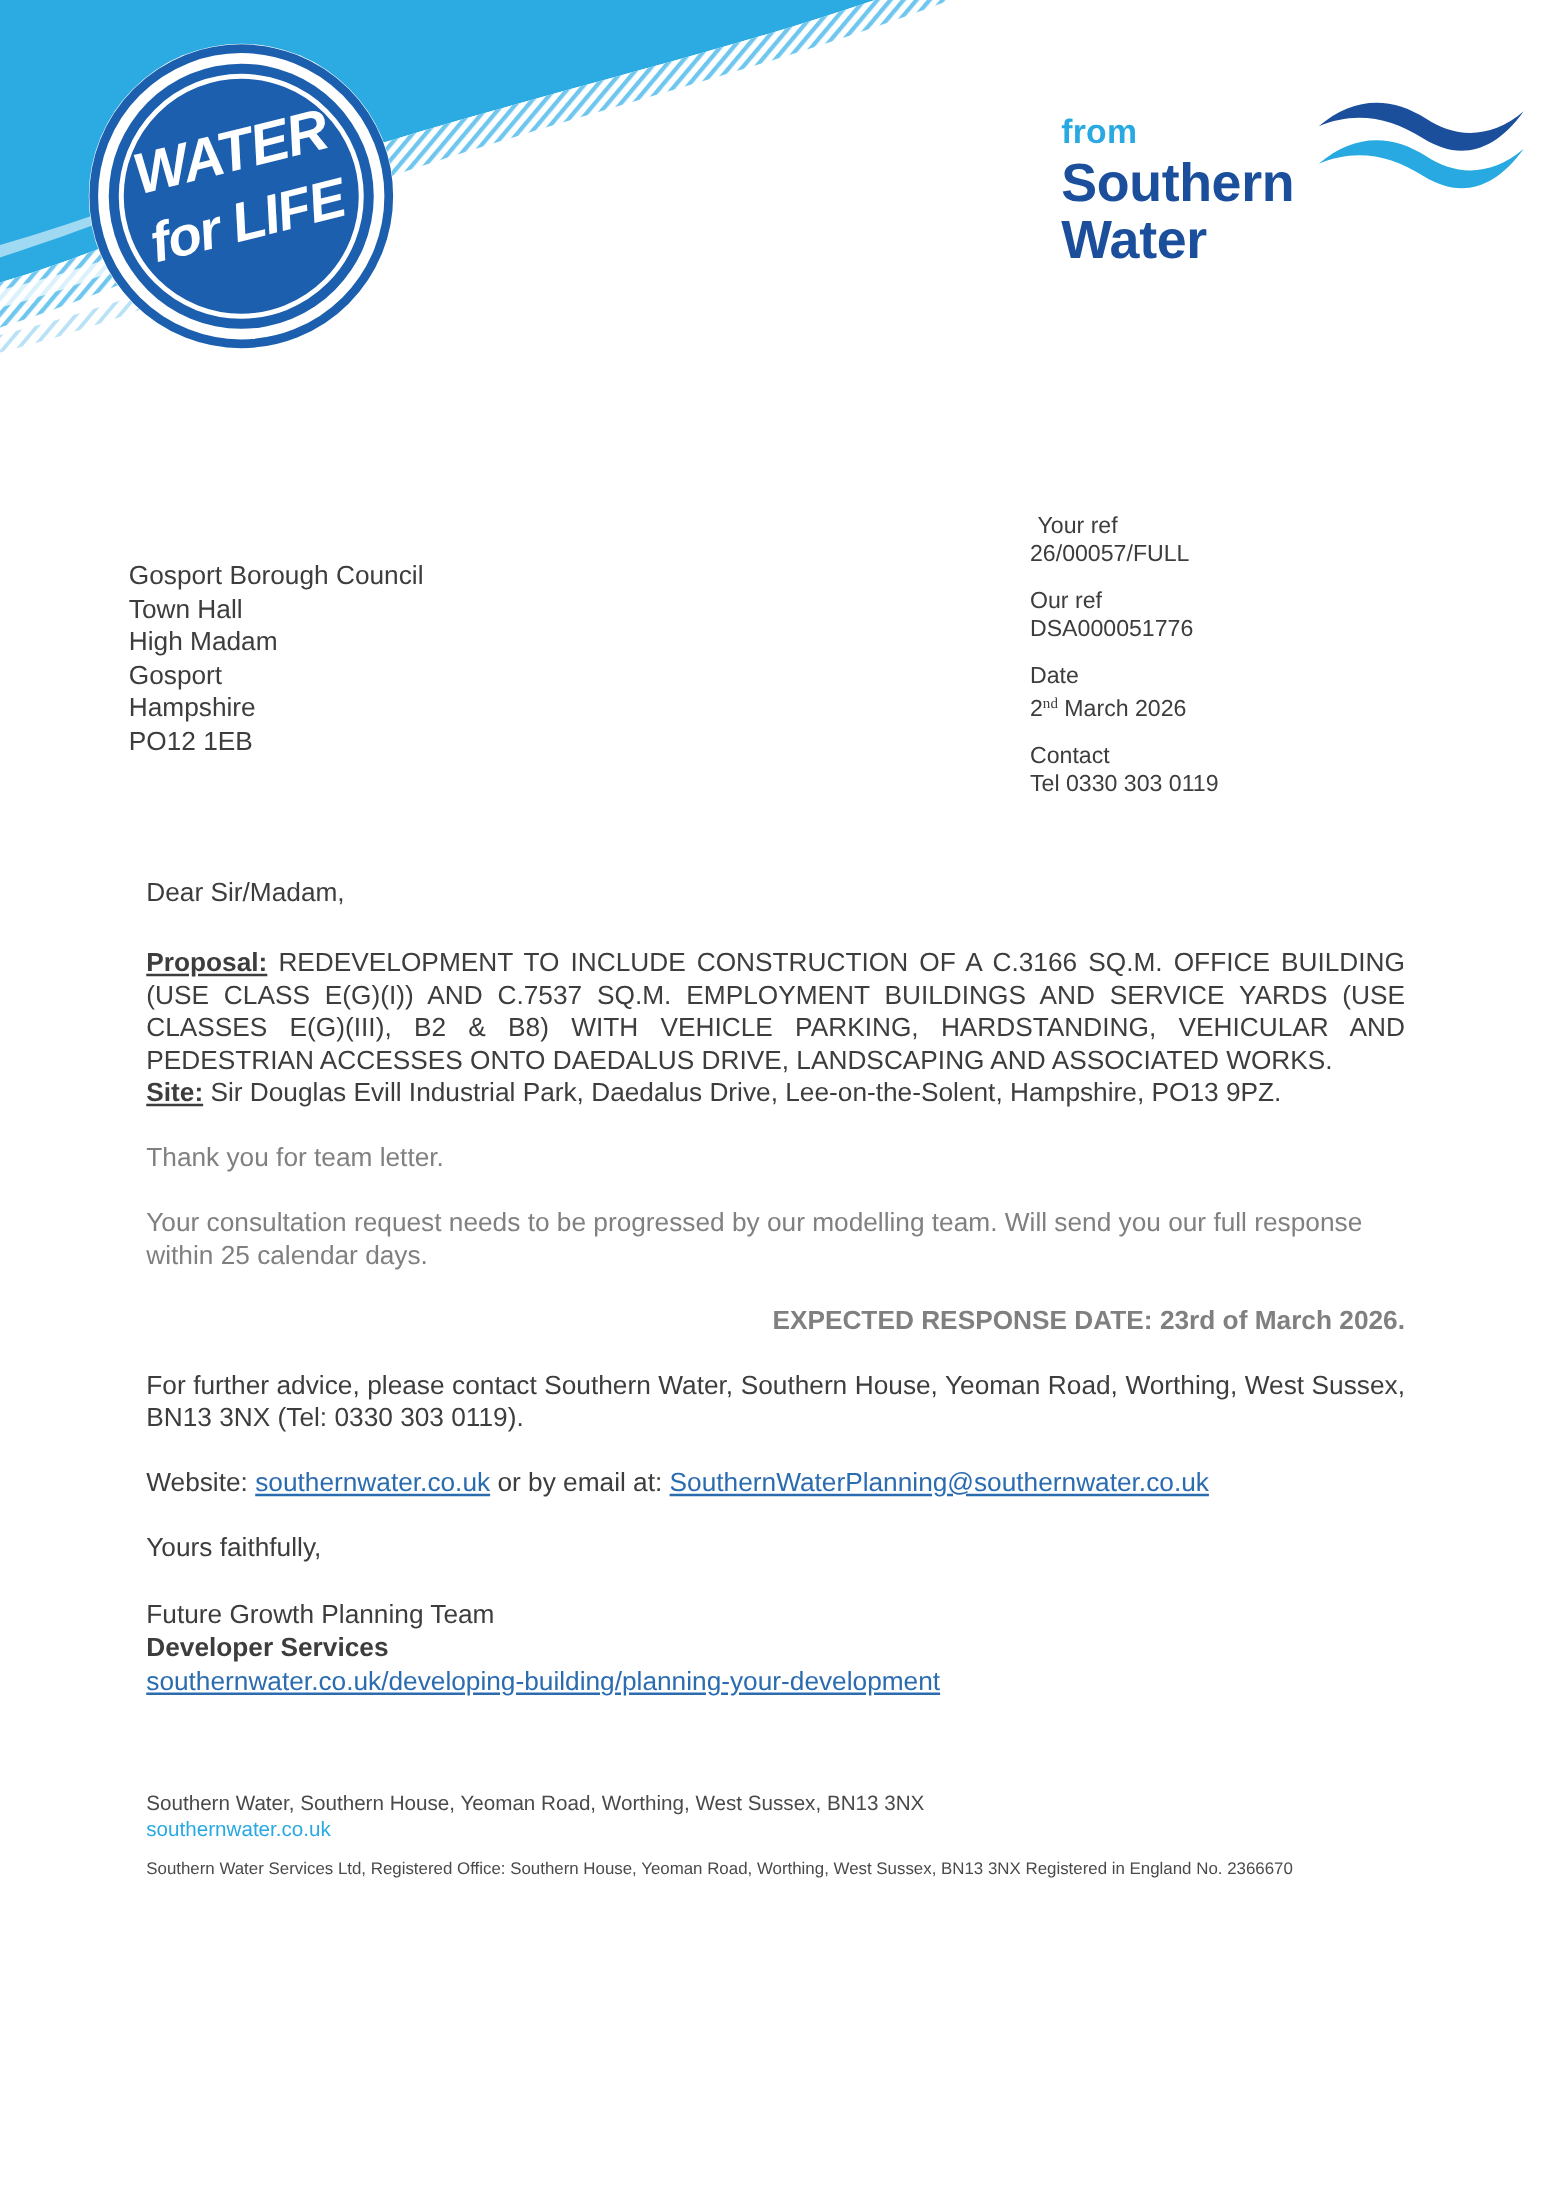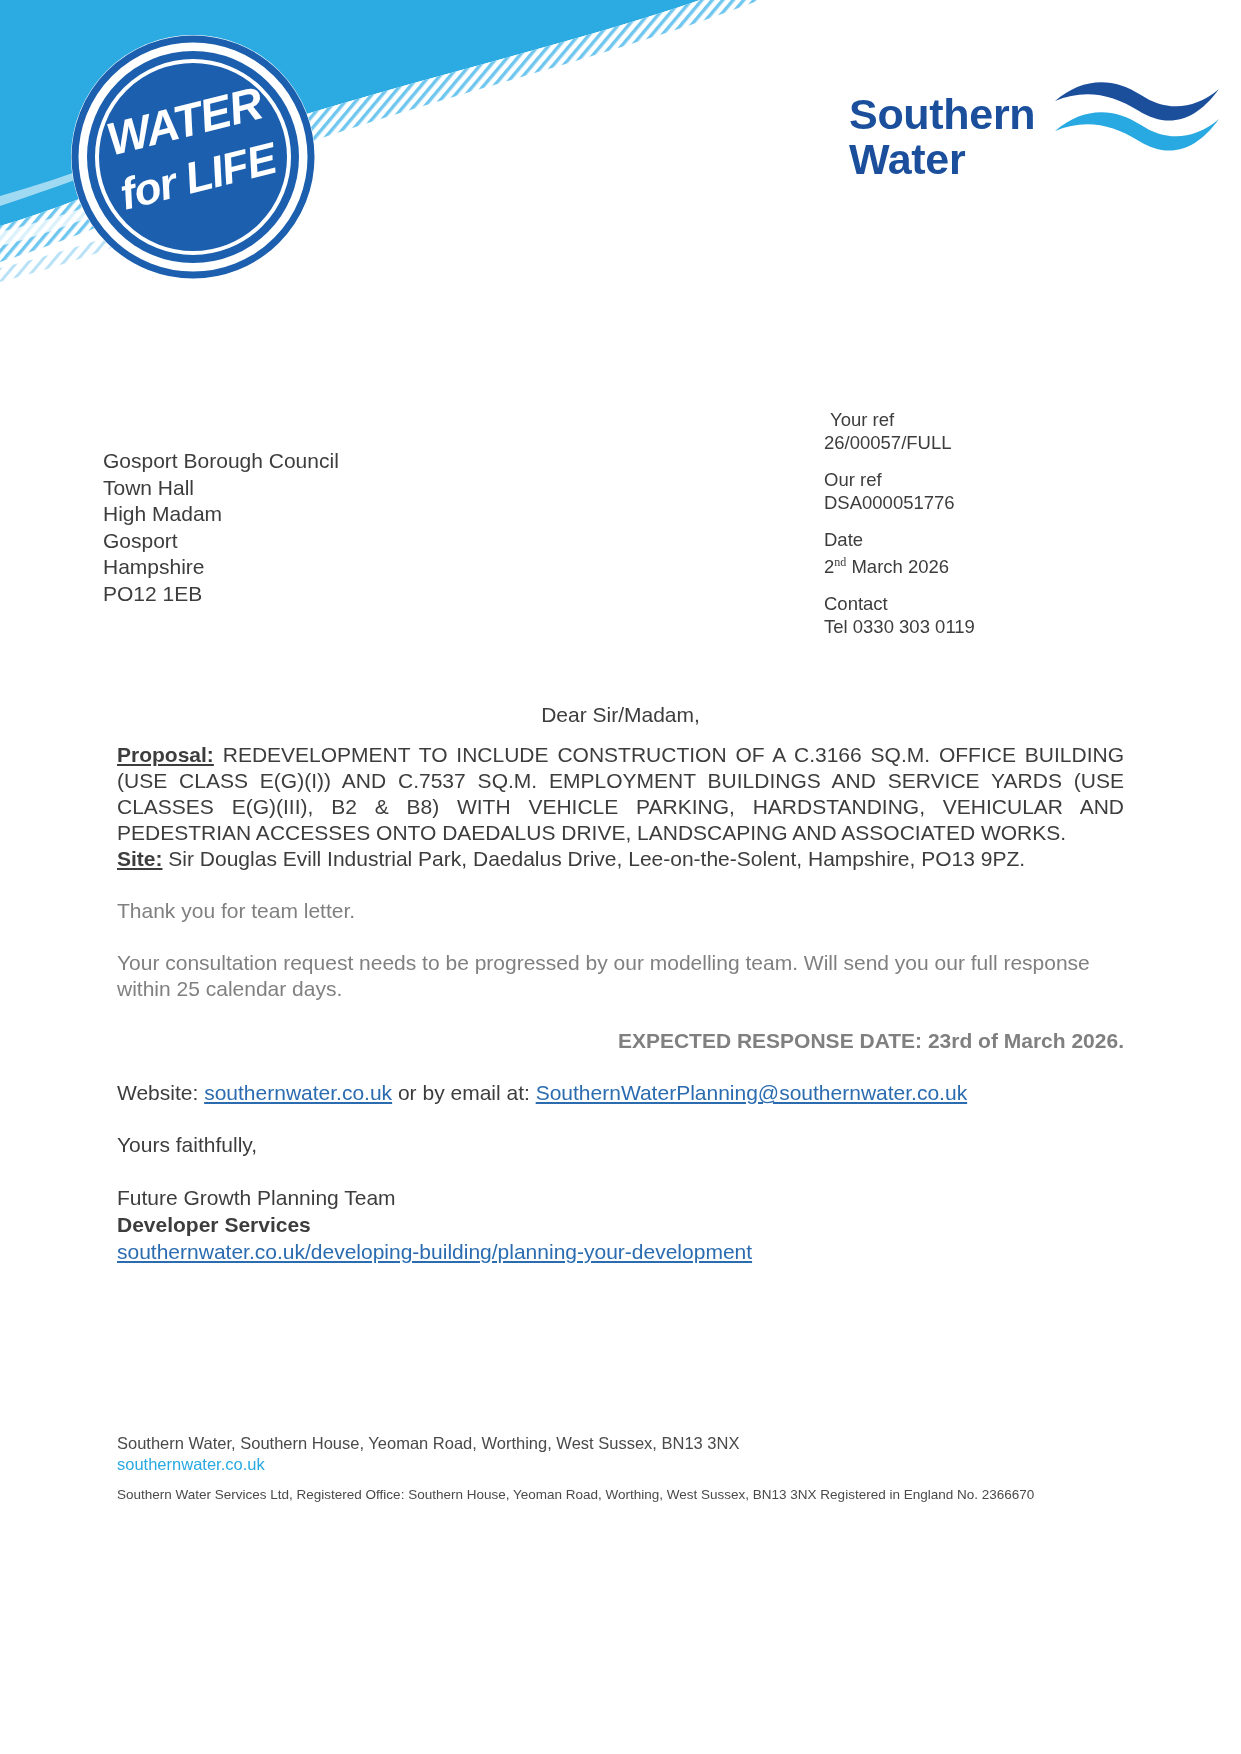--- a/index.html
+++ b/index.html
@@ -90,21 +90,21 @@
   
   .body-text {
     position: absolute;
     left: 117px;
     top: 702px;
     width: 1007px;
     font-size: 21px;
     line-height: 26px;
     color: #3d3d3d;
   }
-  .salutation { margin-bottom: 14px; text-align: center; }
+  .salutation { margin-bottom: 30px; }
   p { margin: 0; }
   .para { margin-bottom: 26px; }
   .just { text-align: justify; }
   .proposal-block {
     text-align: justify;
     margin-bottom: 26px;
   }
   .lbl-bold-underline {
     font-weight: bold;
     text-decoration: underline;
@@ -184,20 +184,21 @@
     <circle cx="125" cy="125" r="118" fill="none" stroke="#1b5fae" stroke-width="7"></circle>
     <circle cx="125" cy="125" r="106" fill="#1b5fae"></circle>
     <circle cx="125" cy="125" r="96" fill="none" stroke="#ffffff" stroke-width="4"></circle>
     <g transform="rotate(-14 125 125)">
       <text x="125" y="104" text-anchor="middle" fill="#ffffff" font-family="Liberation Sans, sans-serif" font-size="46" font-weight="bold" font-style="italic" letter-spacing="-1">WATER</text>
       <text x="125" y="160" text-anchor="middle" fill="#ffffff" font-family="Liberation Sans, sans-serif" font-size="44" font-weight="bold" font-style="italic" letter-spacing="-1">for LIFE</text>
     </g>
   </svg>
 
   <div class="from-block">
+    <div class="from-label">from</div>
     <div class="sw-name">Southern</div>
     <div class="sw-name">Water</div>
   </div>
   <svg class="sw-wave" width="170" height="100" viewBox="0 0 170 100">
     <path d="M2,46 C30,22 60,22 88,40 C112,56 140,56 166,34 C140,70 112,72 86,56 C58,38 30,34 2,46 Z" fill="#1b4f9c"></path>
     <path d="M2,76 C30,52 60,52 88,70 C112,86 140,86 166,64 C140,100 112,102 86,86 C58,68 30,64 2,76 Z" fill="#29a9e1"></path>
   </svg>
 </div>
 
 <div class="addr-block">
@@ -236,20 +237,21 @@
     <span class="lbl-bold-underline">Proposal:</span><span> REDEVELOPMENT TO INCLUDE CONSTRUCTION OF A C.3166 SQ.M. OFFICE BUILDING (USE CLASS E(G)(I)) AND C.7537 SQ.M. EMPLOYMENT BUILDINGS AND SERVICE YARDS (USE CLASSES E(G)(III), B2 &amp; B8) WITH VEHICLE PARKING, HARDSTANDING, VEHICULAR AND PEDESTRIAN ACCESSES ONTO DAEDALUS DRIVE, LANDSCAPING AND ASSOCIATED WORKS.</span><br>
     <span class="lbl-bold-underline">Site:</span><span>  Sir Douglas Evill Industrial Park, Daedalus Drive, Lee-on-the-Solent, Hampshire, PO13 9PZ.</span>
   </div>
 
   <p class="para grey">Thank you for team letter.</p>
 
   <p class="para grey">Your consultation request needs to be progressed by our modelling team. Will send you our full response within 25 calendar days.</p>
 
   <p class="centered-bold">EXPECTED RESPONSE DATE: 23rd of March 2026.</p>
 
+  <p class="para just">For further advice, please contact Southern Water, Southern House, Yeoman Road, Worthing, West Sussex, BN13 3NX (Tel: 0330 303 0119).</p>
 
   <p class="para"><span>Website: </span><a class="link" href="#">southernwater.co.uk</a><span> or by email at: </span><a class="link" href="#">SouthernWaterPlanning@southernwater.co.uk</a></p>
 
   <p class="para">Yours faithfully,</p>
 
   <div class="sig-block">
     <div class="sig-line">Future Growth Planning Team</div>
     <div class="sig-line bold">Developer Services</div>
     <div class="sig-line"><a class="link" href="#">southernwater.co.uk/developing-building/planning-your-development</a></div>
   </div>

